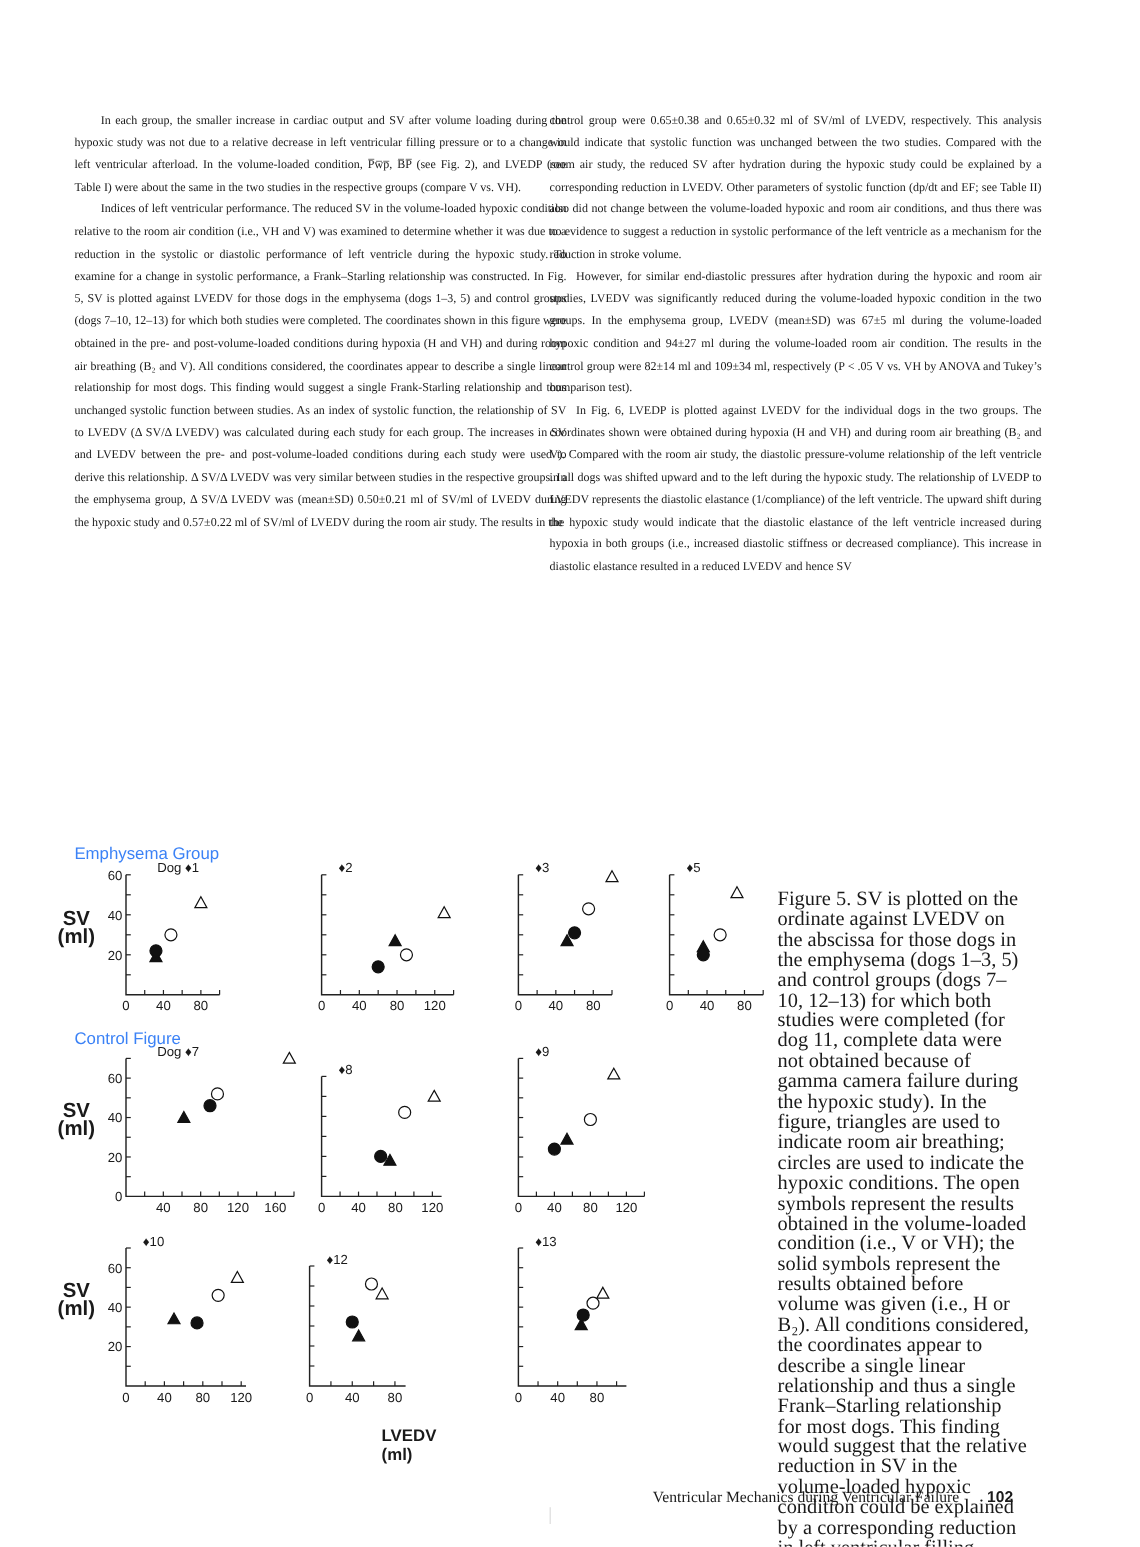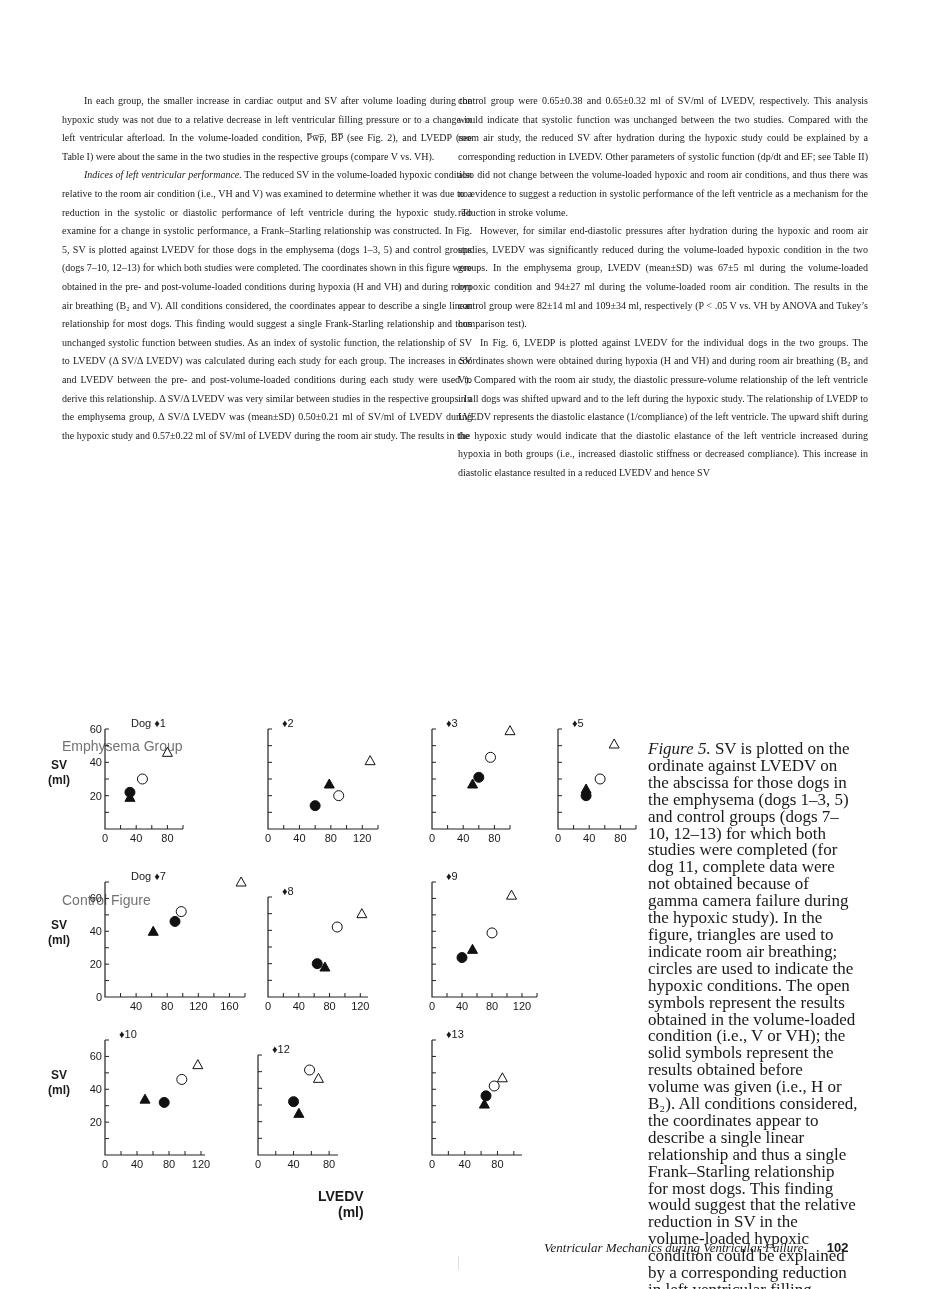--- a/index.html
+++ b/index.html
@@ -4,31 +4,31 @@
 <style>
   html, body { margin:0; padding:0; background:#ffffff; }
   body { width:950px; height:1289px; position:relative; overflow:hidden;
          font-family:"Liberation Serif", "DejaVu Serif", serif; color:#1a1a1a; }
   .col { position:absolute; top:92px; width:410px; font-size:10px; line-height:18.6px;
          text-align:justify; hyphens:manual; }
   .col p { margin:0; text-indent:0; }
   .col p.ind { text-indent:22px; }
   #col-left { left:62px; }
   #col-right { left:458px; }
-  .it { font-style:italic; }
+  .it { }
   .sans { font-family:"Liberation Sans", "DejaVu Sans", sans-serif; }
-  .grp { position:absolute; font-size:14px; color:#737373;margin-top:35px; }
-  .ylab { position:absolute; font-size:12px; font-weight:bold; line-height:15px; text-align:center; }
+  .grp { position:absolute; font-size:14px; color:#3b82f6; }
+  .ylab { position:absolute; font-size:17px; font-weight:bold; line-height:15px; text-align:center; }
   svg.panel { position:absolute; overflow:visible; }
   svg.panel text { font-family:"Liberation Sans", "DejaVu Sans", sans-serif; font-size:11px; fill:#1a1a1a; }
   .axis { stroke:#222; stroke-width:1.2; fill:none; }
   .tick { stroke:#222; stroke-width:1; }
   .caption { position:absolute; left:648px; top:741px; width:210px; font-size:17px; line-height:16.9px; }
   .caption p { margin:0; }
-  .xlab-main { position:absolute; left:318px; top:1188px; font-size:14px; font-weight:bold; line-height:16px; text-align:right; }
+  .xlab-main { position:absolute; left:318px; top:1188px; font-size:14px; font-weight:bold; line-height:16px; text-align:left; }
   .footer { position:absolute; left:544px; top:1240px; font-size:13px; }
   .footer .pn { font-family:"Liberation Sans", sans-serif; font-weight:bold; margin-left:20px; }
   .rule { position:absolute; left:458px; top:1256px; width:1px; height:14px; background:#ddd; }
 </style>
 </head>
 <body>
 
 <div id="col-left" class="col">
     <p class="ind"><span>In each group, the smaller increase in cardiac output and SV after volume loading during the hypoxic study was not due to a relative decrease in left ventricular filling pressure or to a change in left ventricular afterload. In the volume-loaded condition, P̅w̅p̅, B̅P̅ (see Fig. 2), and LVEDP (see Table I) were about the same in the two studies in the respective groups (compare V vs. VH).</span></p>
     <p class="ind"><span class="it">Indices of left ventricular performance.</span><span> The reduced SV in the volume-loaded hypoxic condition relative to the room air condition (i.e., VH and V) was examined to determine whether it was due to a reduction in the systolic or diastolic performance of left ventricle during the hypoxic study. To examine for a change in systolic performance, a Frank–Starling relationship was constructed. In Fig. 5, SV is plotted against LVEDV for those dogs in the emphysema (dogs 1–3, 5) and control groups (dogs 7–10, 12–13) for which both studies were completed. The coordinates shown in this figure were obtained in the pre- and post-volume-loaded conditions during hypoxia (H and VH) and during room air breathing (B₂ and V). All conditions considered, the coordinates appear to describe a single linear relationship for most dogs. This finding would suggest a single Frank-Starling relationship and thus unchanged systolic function between studies. As an index of systolic function, the relationship of SV to LVEDV (Δ SV/Δ LVEDV) was calculated during each study for each group. The increases in SV and LVEDV between the pre- and post-volume-loaded conditions during each study were used to derive this relationship. Δ SV/Δ LVEDV was very similar between studies in the respective groups. In the emphysema group, Δ SV/Δ LVEDV was (mean±SD) 0.50±0.21 ml of SV/ml of LVEDV during the hypoxic study and 0.57±0.22 ml of SV/ml of LVEDV during the room air study. The results in the</span></p>

